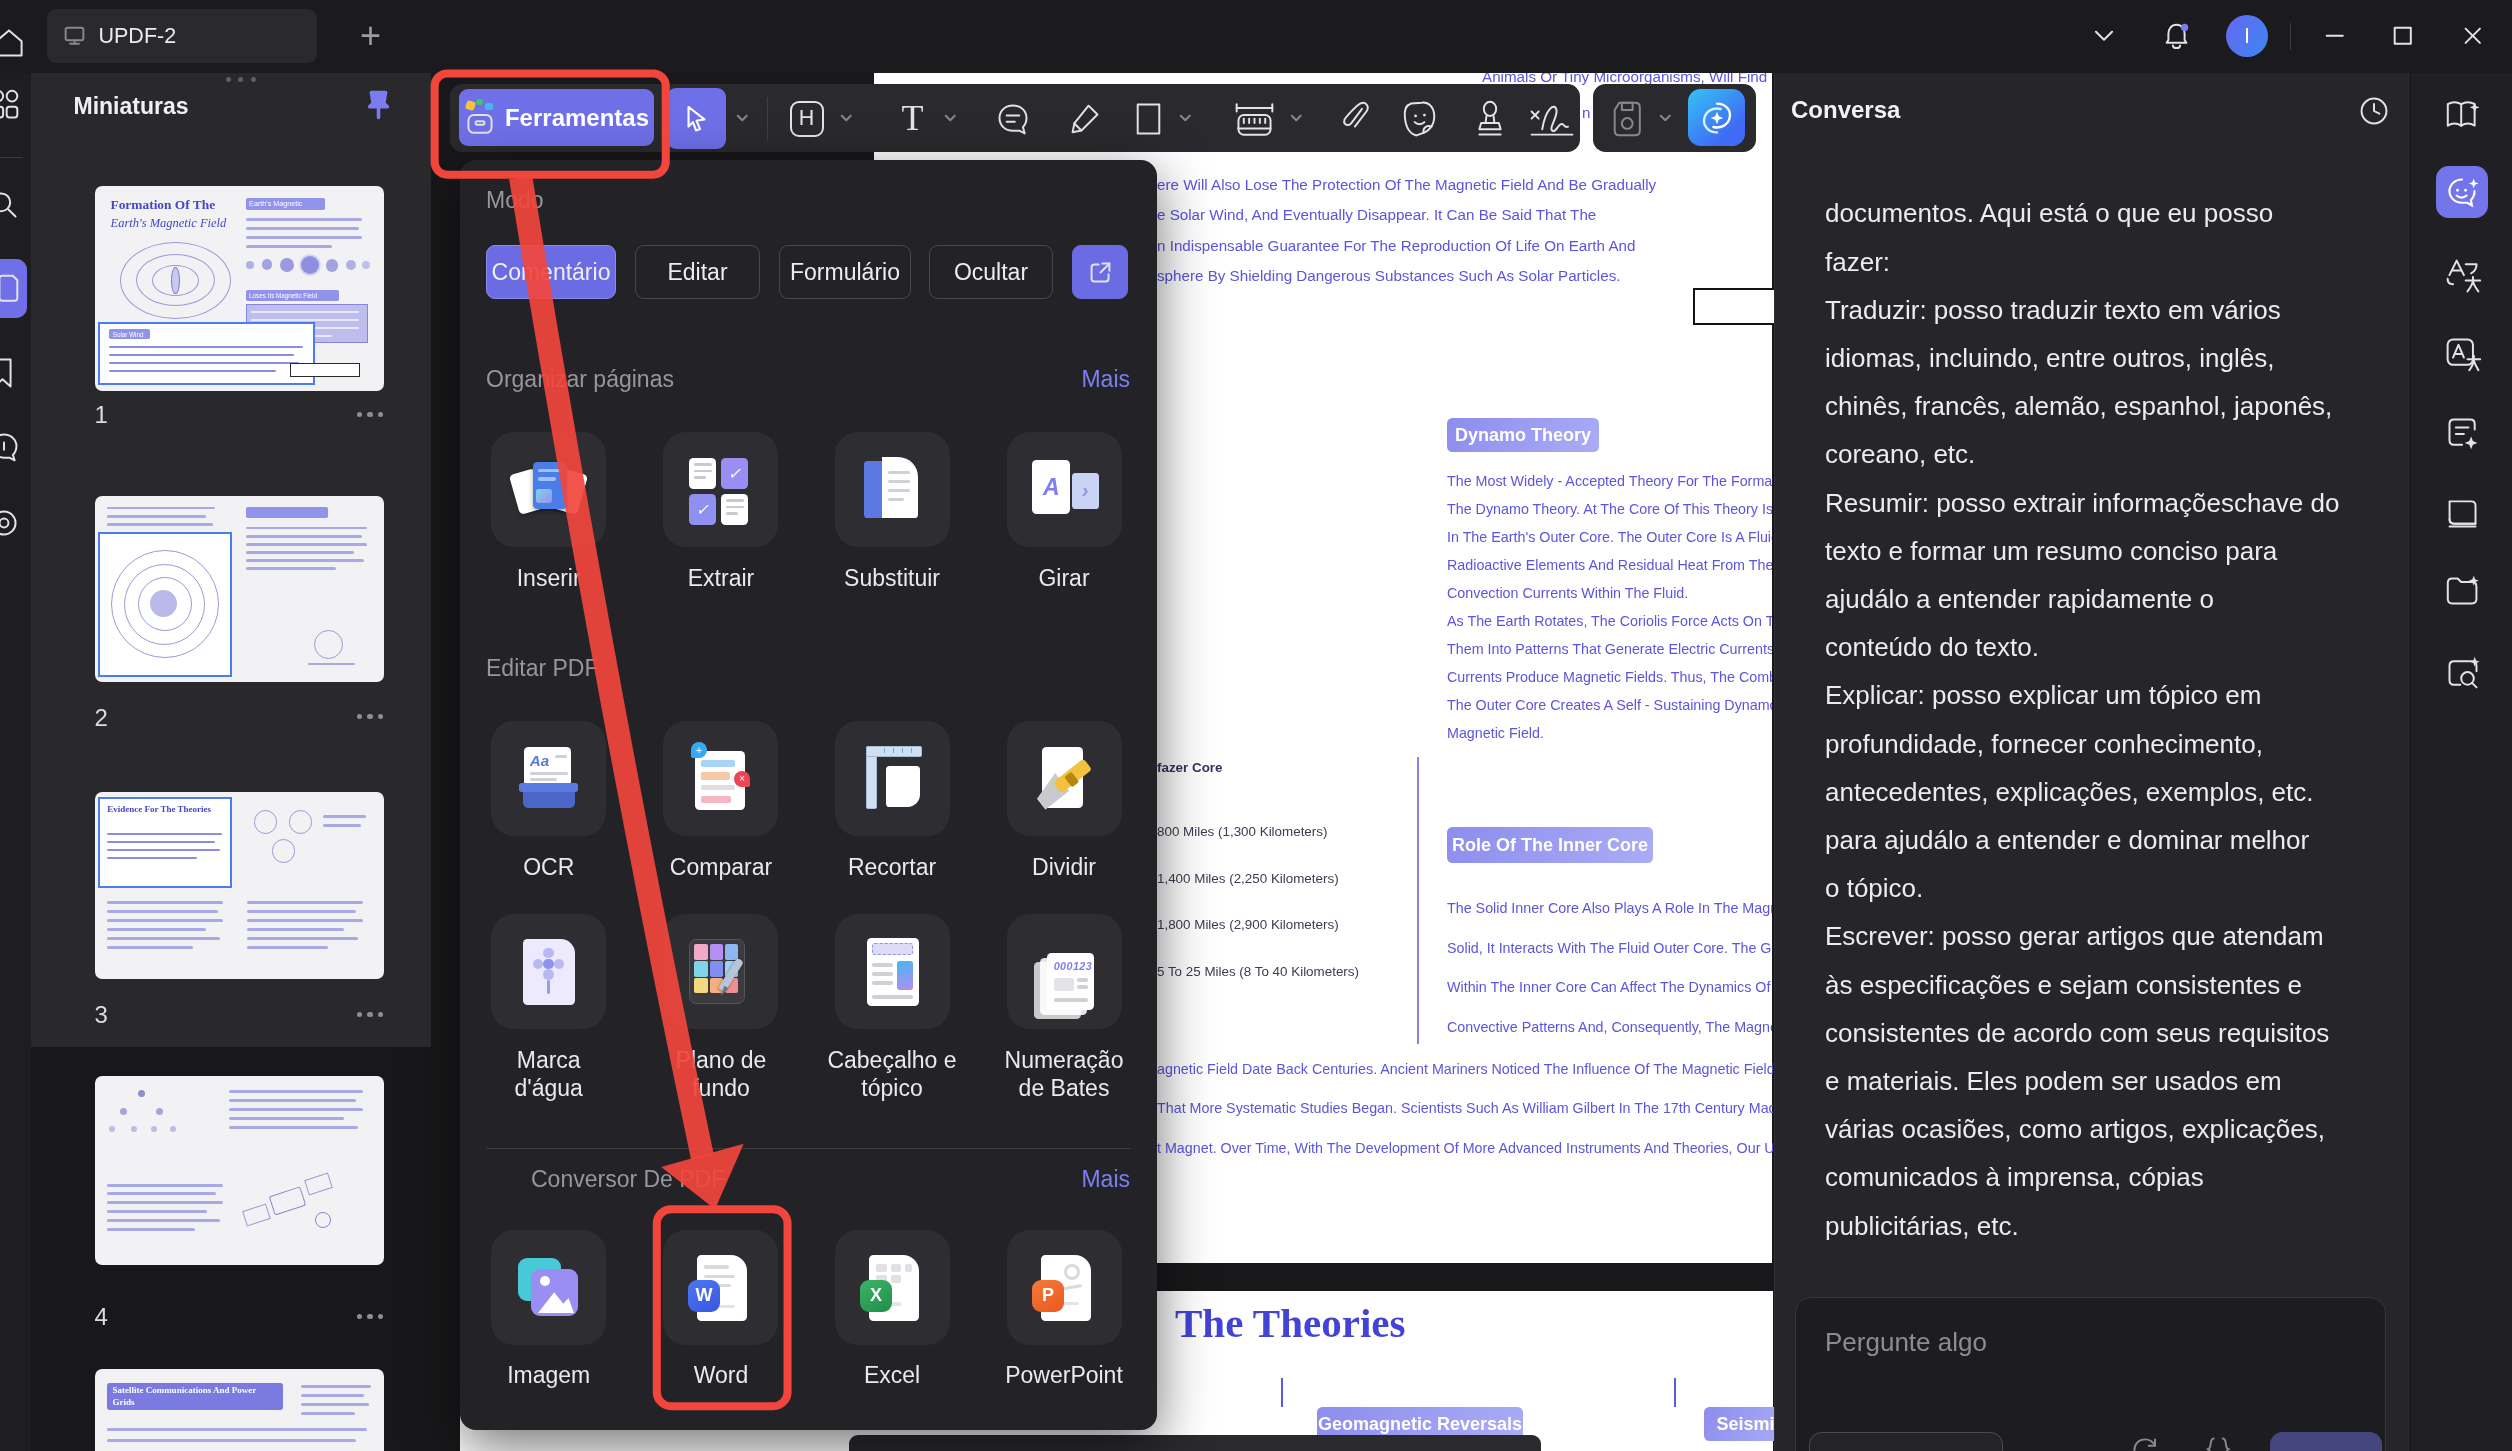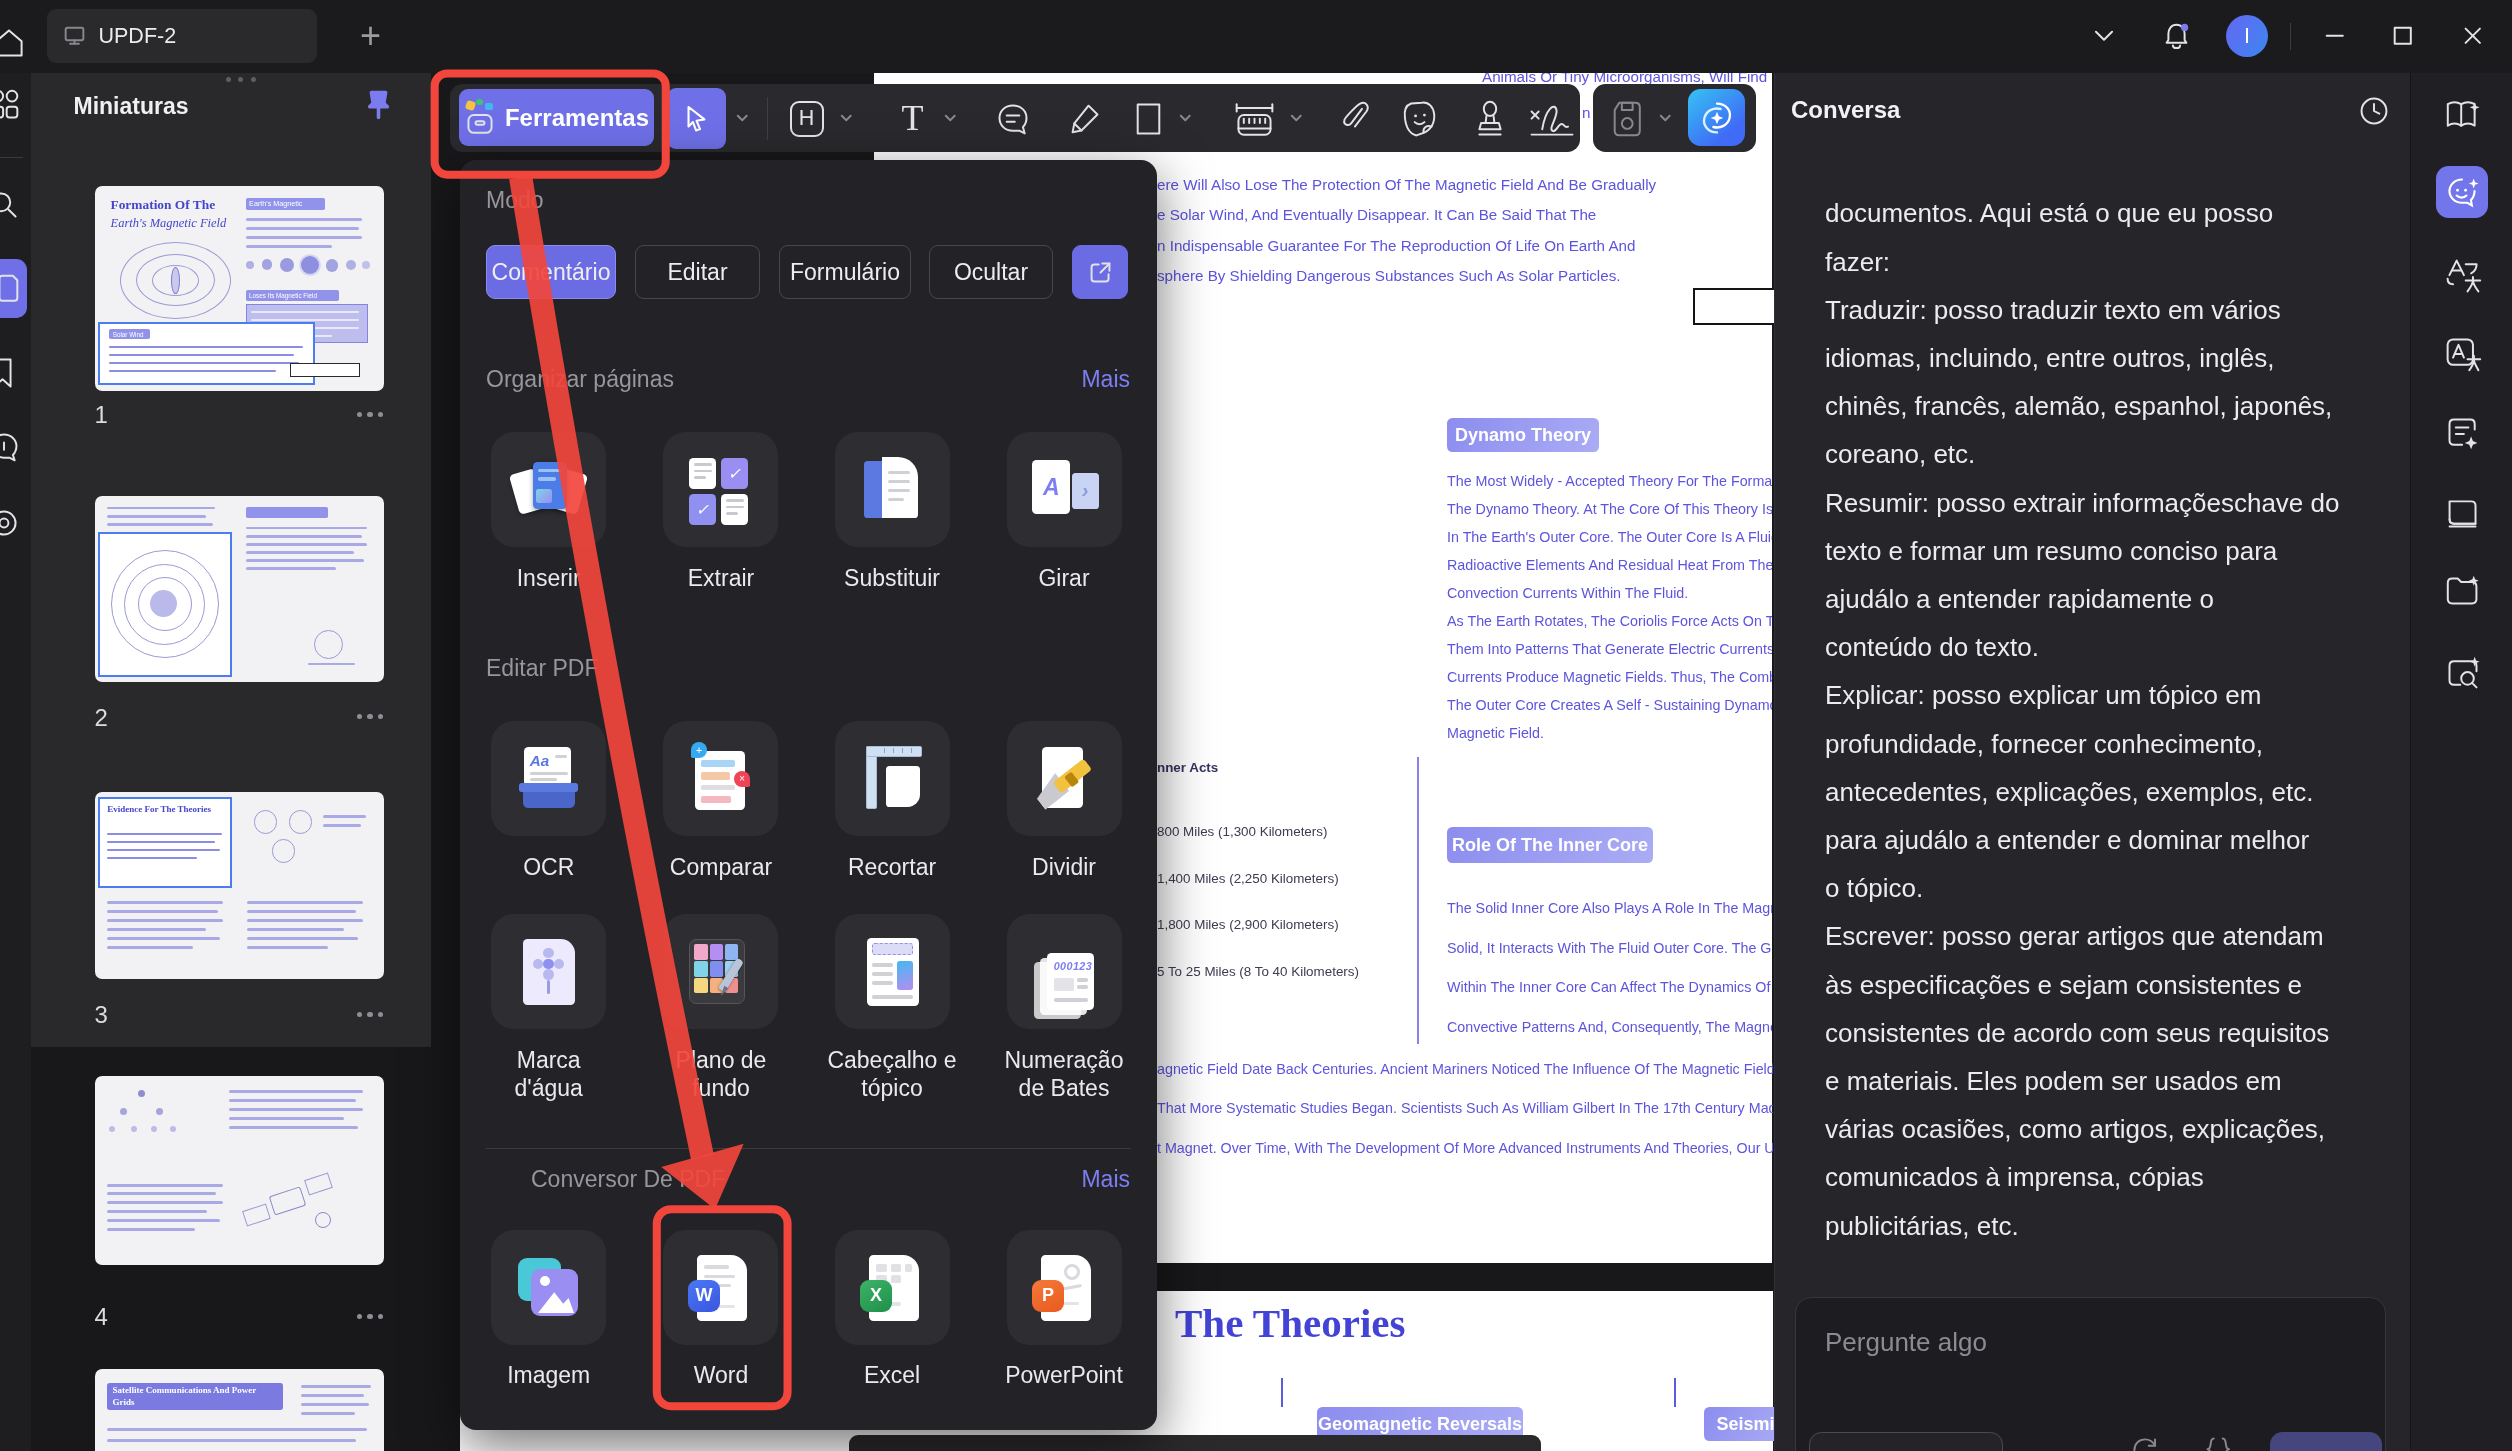--- a/index.html
+++ b/index.html
@@ -96,21 +96,21 @@
       <div class="abs docline nw" style="width: 325px; font-size: 14.3px; top: 529px;">In The Earth's Outer Core. The Outer Core Is A Fluid L</div>
       <div class="abs docline nw" style="width: 325px; font-size: 14.3px; top: 557px;">Radioactive Elements And Residual Heat From The P</div>
       <div class="abs docline nw" style="width: 325px; font-size: 14.3px; top: 585px;">Convection Currents Within The Fluid.</div>
       <div class="abs docline nw" style="width: 325px; font-size: 14.3px; top: 613px;">As The Earth Rotates, The Coriolis Force Acts On The</div>
       <div class="abs docline nw" style="width: 325px; font-size: 14.3px; top: 641px;">Them Into Patterns That Generate Electric Currents. A</div>
       <div class="abs docline nw" style="width: 325px; font-size: 14.3px; top: 669px;">Currents Produce Magnetic Fields. Thus, The Combin</div>
       <div class="abs docline nw" style="width: 325px; font-size: 14.3px; top: 697px;">The Outer Core Creates A Self - Sustaining Dynamo F</div>
       <div class="abs docline nw" style="width: 325px; font-size: 14.3px; top: 725px;">Magnetic Field.</div>
     </div>
 
-  <div class="abs nw" style="left:1157px;top:760px;width:179px;font-size:13.4px;font-weight:bold;color:#34345f;z-index:2;">nner Acts</div>
+  <div class="abs nw" style="left:1157px;top:760px;width:179px;font-size:13.4px;font-weight:bold;color:#34345f;z-index:2;">fazer Core</div>
   <div class="abs" style="left:1157px;top:0;z-index:2;">
 
   <div class="abs nw" style="width: 260px; font-size: 13.4px; color: rgb(60, 60, 82); top: 824px;">800 Miles (1,300 Kilometers)</div>
       <div class="abs nw" style="width: 260px; font-size: 13.4px; color: rgb(60, 60, 82); top: 871px;">1,400 Miles (2,250 Kilometers)</div>
       <div class="abs nw" style="width: 260px; font-size: 13.4px; color: rgb(60, 60, 82); top: 917px;">1,800 Miles (2,900 Kilometers)</div>
       <div class="abs nw" style="width: 260px; font-size: 13.4px; color: rgb(60, 60, 82); top: 964px;">5 To 25 Miles (8 To 40 Kilometers)</div>
     </div>
   <div class="abs" style="left:1417px;top:757px;width:1.8px;height:287px;background:#6b63e2;opacity:.8;z-index:2;"></div>
 
   <div class="abs docbadge" style="left:1447px;top:827px;width:206px;height:36px;font-size:18px;">Role Of The Inner Core</div>

